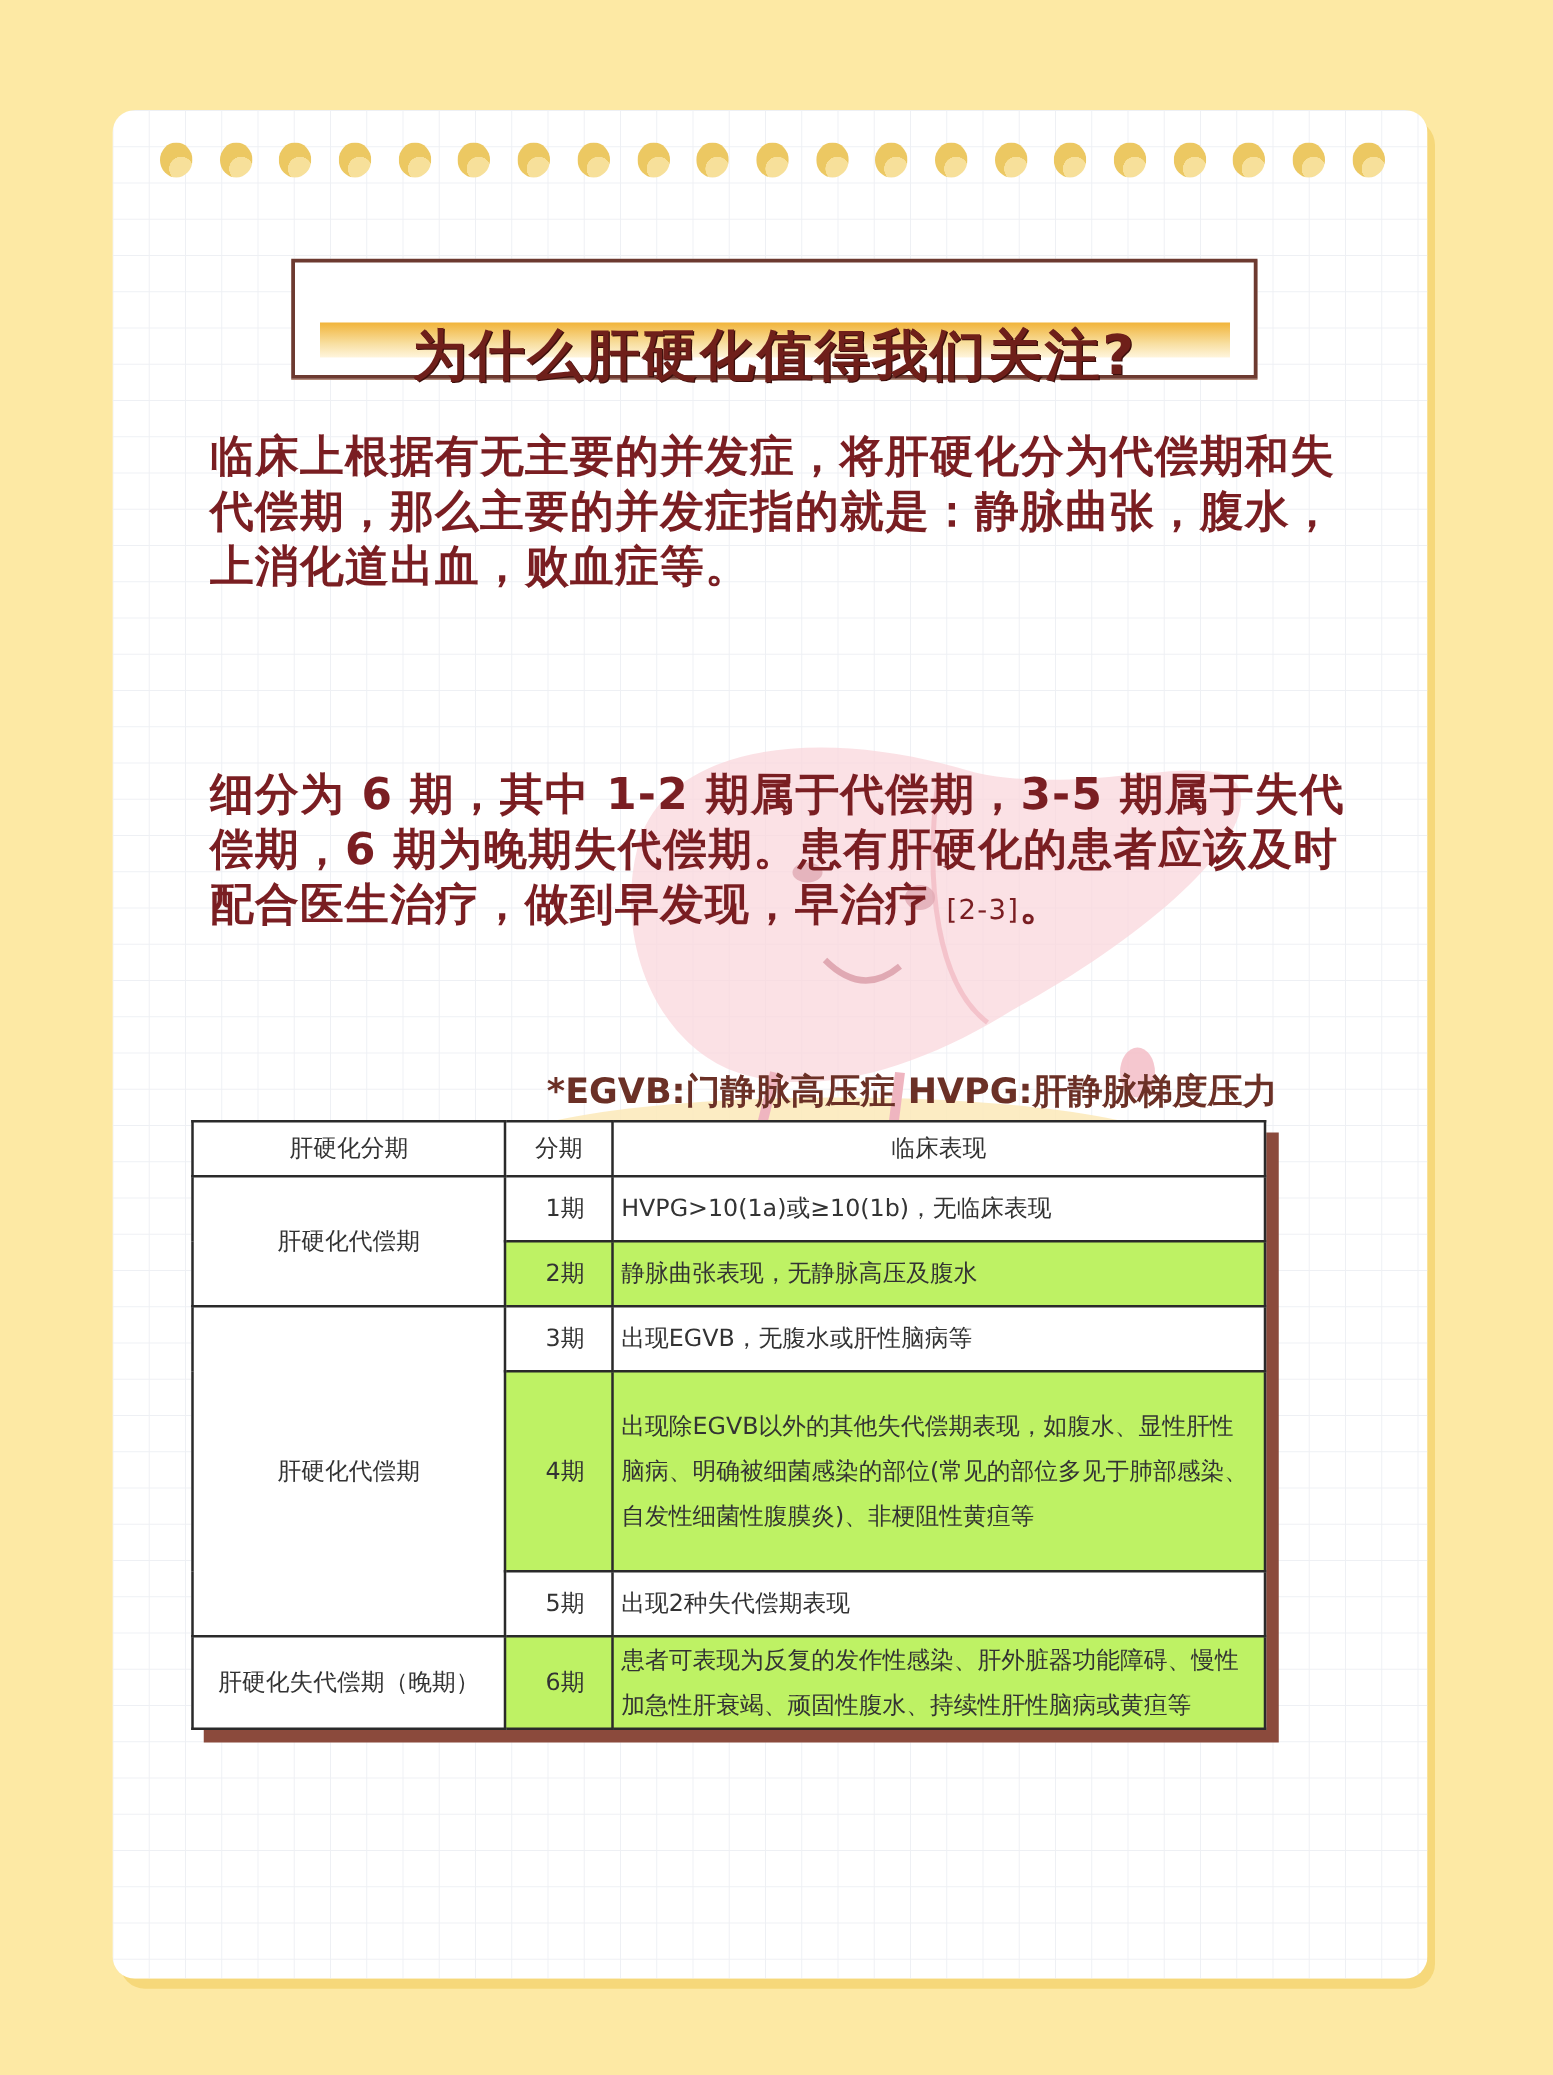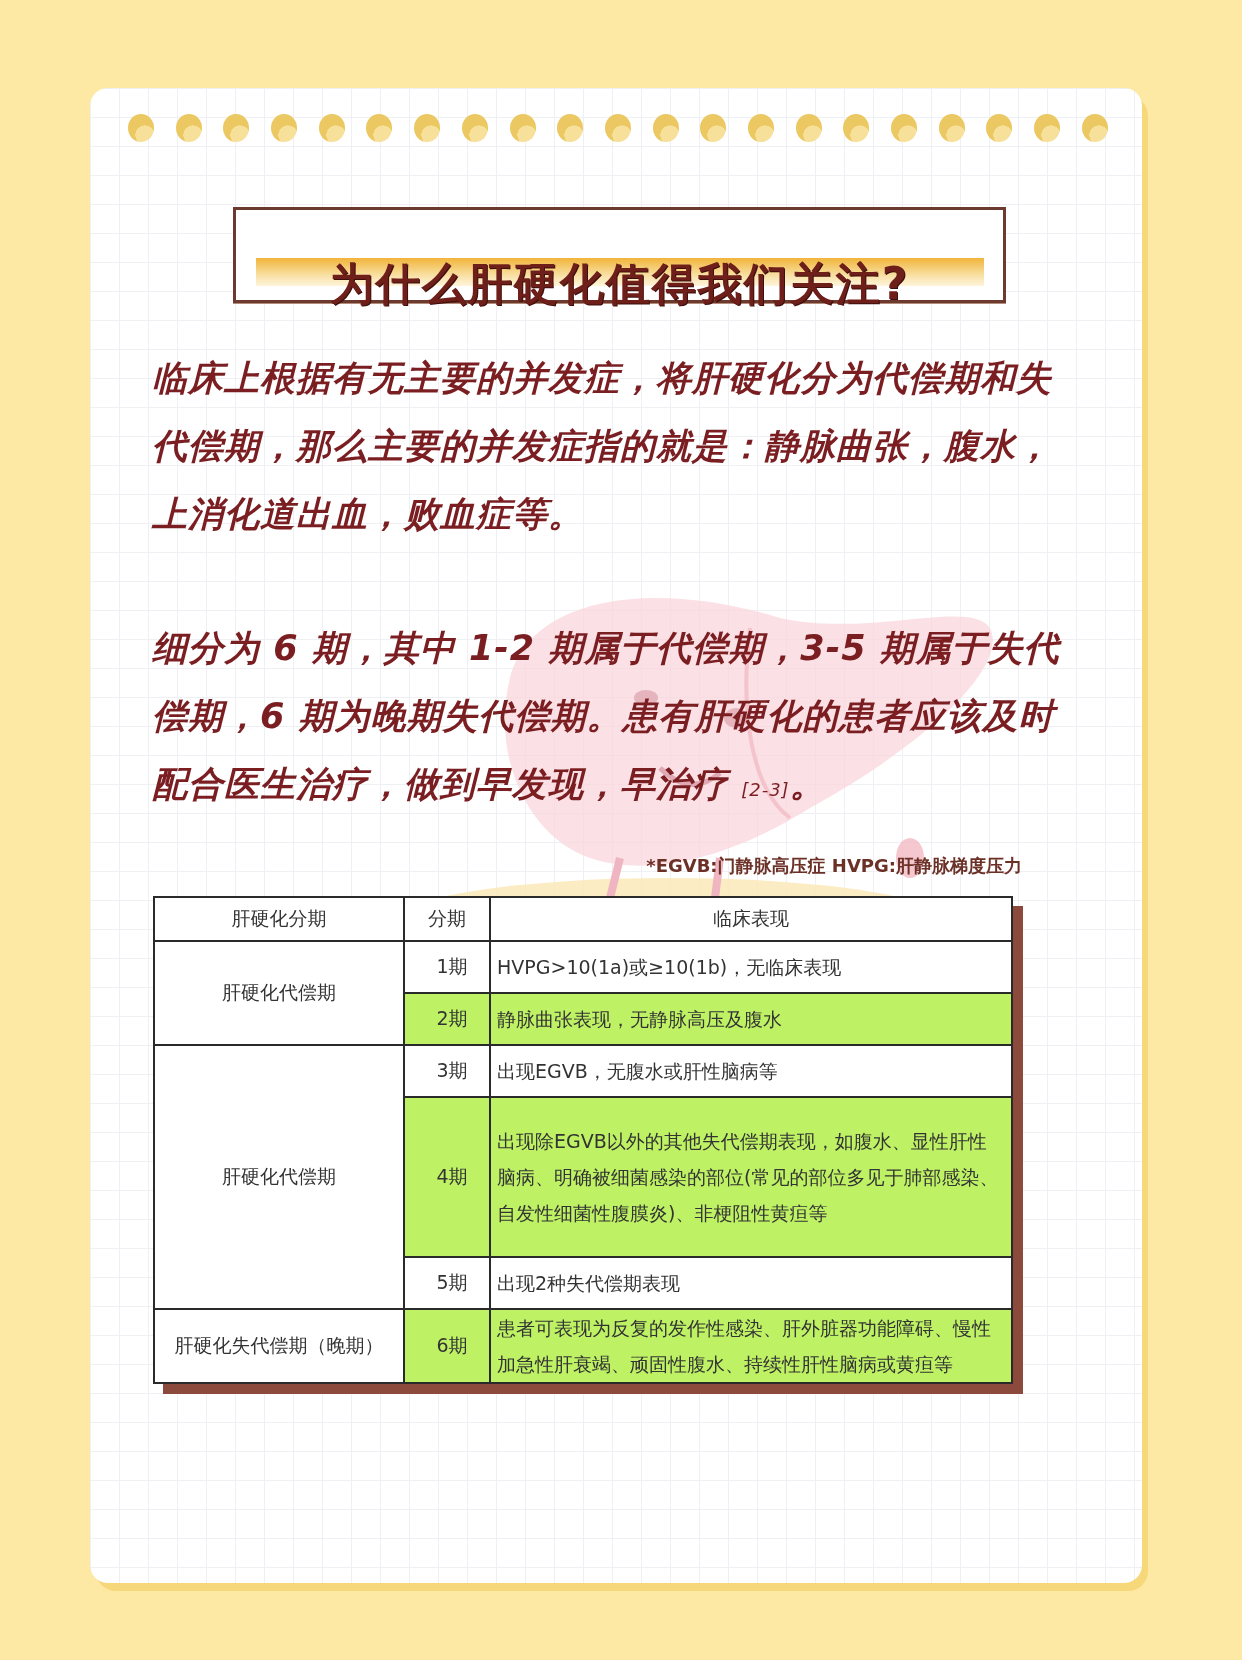--- a/index.html
+++ b/index.html
@@ -49,30 +49,30 @@
     position: absolute; left: 20px; top: 48px; width: 728px; height: 28px;
     background: linear-gradient(#f1b43a, #f8dfa0 60%, #fff5dd);
   }
   .title-text {
     position: absolute; left: 0; right: 0; top: 14px; text-align: center;
     font-size: 44px; font-weight: bold; color: #6f1f1a; letter-spacing: 2px;
     text-shadow: 1px 1px 0 #3d0f0c;
     margin-top: 31px;
   }
   .para {
-    position: absolute; left: 62px; width: 930px;
+    position: absolute; left: 78px; width: 930px;
     font-size: 35px; font-weight: bold; color: #7a1e22;
-    line-height: 68px; letter-spacing: 1px; font-style: italic;
+    line-height: 44px; letter-spacing: 1px;
   }
-  .para .cite { font-size: 18px; font-weight: normal; }
+  .para .cite { font-size: 22px; font-weight: normal; }
   .p1 { top: 256px; }
   .p2 { top: 526px; }
   .footnote {
     position: absolute; right: 120px; top: 766px;
-    font-size: 18px; color: #6b3026; font-weight: bold;
+    font-size: 28px; color: #6b3026; font-weight: bold;
   }
   .table-wrap {
     position: absolute; left: 63px; top: 808px; width: 860px;
   }
   .table-shadow {
     position: absolute; left: 10px; top: 10px; right: -10px; bottom: -10px;
     background: #8b4a3c;
   }
   table {
     position: relative; width: 860px; border-collapse: collapse;

